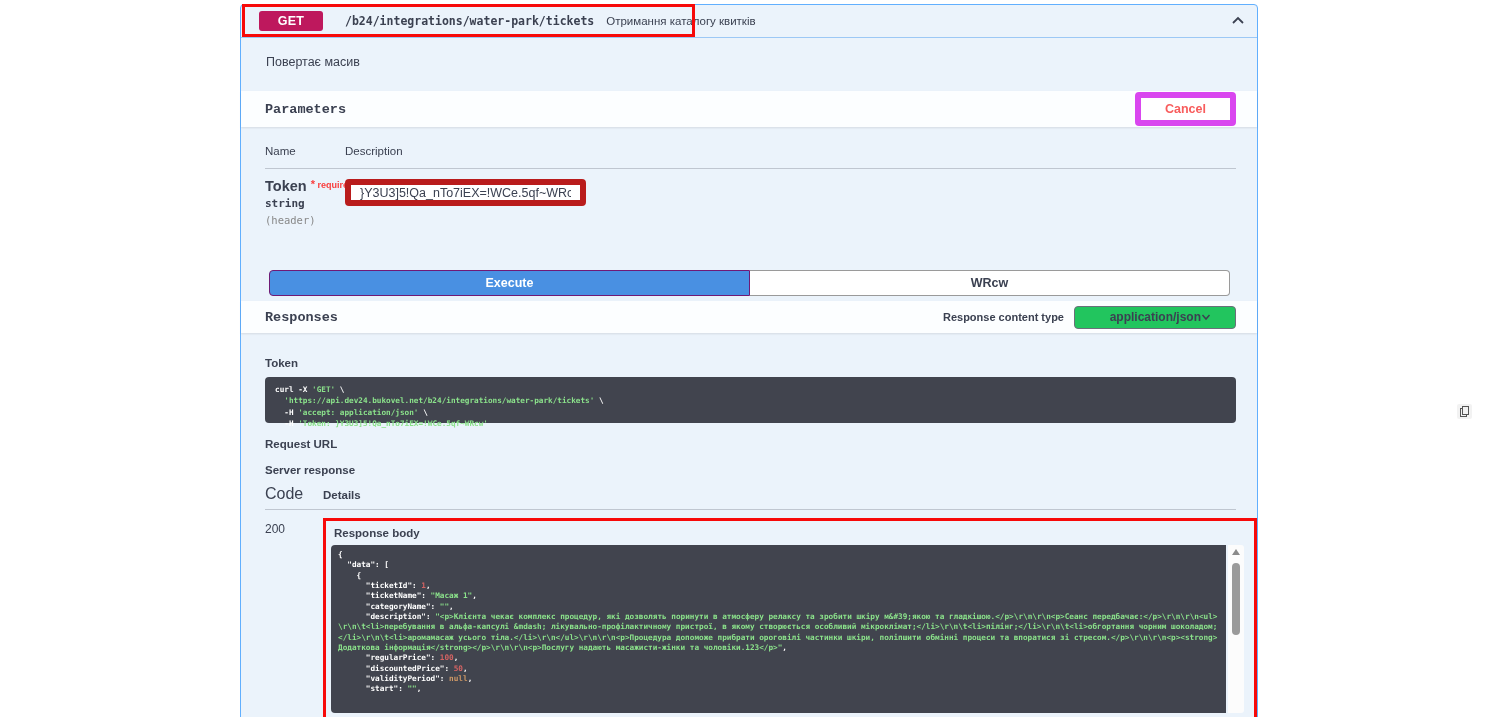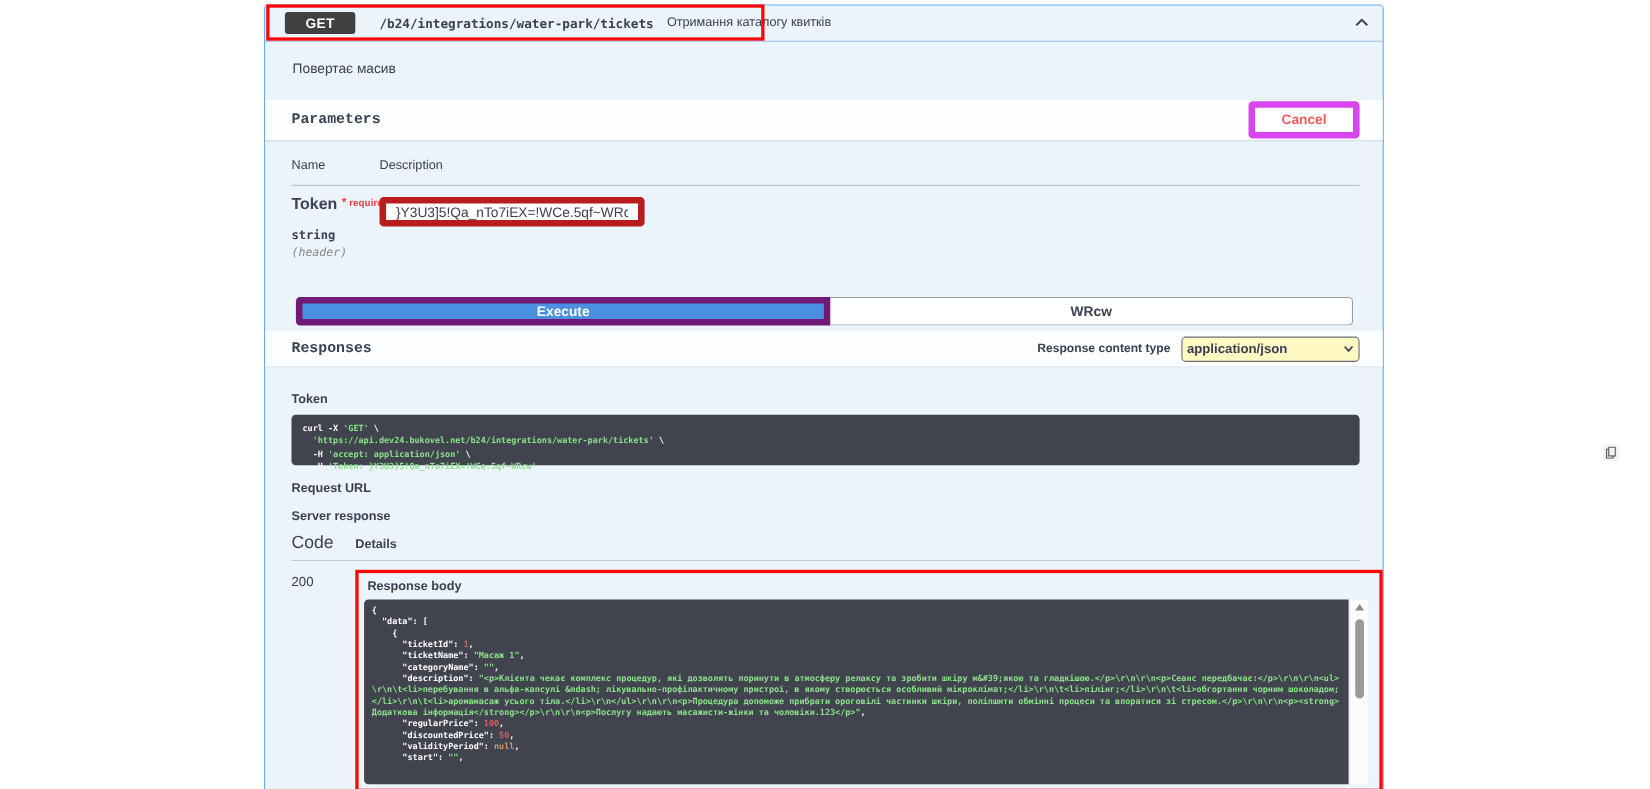--- a/index.html
+++ b/index.html
@@ -3,64 +3,64 @@
 <meta charset="utf-8">
 <style>
   * { margin:0; padding:0; box-sizing:border-box; }
   html,body { width:1500px; height:717px; overflow:hidden; background:#ffffff;
               font-family:"Liberation Sans", sans-serif; color:#3b4151; }
   .opblock { position:absolute; left:240px; top:4px; width:1018px;
              border:1px solid #61affe; border-radius:4px; background:#ebf3fb; }
   
   .summary { display:flex; align-items:center; height:33px; padding:0 12px 0 18px;
              border-bottom:1px solid #9cc8f5; cursor:pointer; }
-  .method-badge { background:#404040; color:#fff; font-weight:bold; font-size:12.5px;
+  .method-badge { background:#be185d; color:#fff; font-weight:bold; font-size:12.5px;
                   border-radius:3px; width:64px; height:20px; display:flex;
                   align-items:center; justify-content:center; letter-spacing:.3px; }
   .summary-path { font-family:"DejaVu Sans Mono", monospace; font-weight:bold;
                   font-size:11.5px; color:#3b4151; margin-left:22px; letter-spacing:0; }
   .summary-desc { font-size:11.5px; color:#3b4151; margin-left:12px; }
   .chevron { margin-left:auto; display:flex; align-items:center; }
   
   .op-description { height:53px; padding:17px 25px 0; font-size:12.5px; color:#3b4151; }
   
   .section-header { background:rgba(255,255,255,.85); display:flex; align-items:center;
                     justify-content:space-between; padding:0 21px 0 24px;
                     box-shadow:0 1px 2px rgba(0,0,0,.10); }
   .section-header.params { height:36px; }
   .section-header.resps  { height:32px; }
   .section-header h4 { font-size:13.5px; font-weight:bold; color:#3b4151;font-family:Liberation Mono, monospace; }
   .btn-cancel { border:6px solid #d946ef; color:#f85c5c; background:#fff;
                 font-weight:bold; font-size:12.5px; border-radius:4px;
                 padding:4px 24px; cursor:pointer; }
   .content-type-wrap { display:flex; align-items:center; gap:10px; }
   .content-type-label { font-size:11px; font-weight:bold; color:#3b4151; }
-  .select-box { width:162px; height:23px; background:#fef9c3; border:1.5px solid #6b6f7a;
+  .select-box { width:162px; height:23px; background:#22c55e; border:1.5px solid #6b6f7a;
                 border-radius:4px; display:flex; align-items:center;
-                padding:0 4px; font-size:12px; font-weight:bold; cursor:pointer; }
+                padding:0 24px; font-size:12px; font-weight:bold; cursor:pointer;text-align:right; }
   .select-box .sel-val { flex:1; }
   
   .params-area { height:174px; padding:18px 21px 0 24px; }
   .param-headers { display:flex; font-size:11.5px; font-weight:normal; height:16px; }
   .col-name { width:80px; }
   .param-divider { border-bottom:1px solid rgba(59,65,81,.25); margin-top:7px; }
   .token-row { display:flex; margin-top:7px; height:70px; }
   .token-name-cell { width:80px; padding-top:2px; }
   .pname { font-size:14.5px; font-weight:bold; color:#3b4151; white-space:nowrap; }
   .preq { color:#f93e3e; font-size:9px; font-weight:bold; vertical-align:top; }
   .preq .star { font-size:11px; }
-  .ptype { font-family:"DejaVu Sans Mono", monospace; font-size:11px; font-weight:bold; margin-top:13px; }
-  .pin { font-family:"DejaVu Sans Mono", monospace; font-size:10.5px; font-style:italic;
+  .ptype { font-family:"DejaVu Sans Mono", monospace; font-size:11px; font-weight:bold; margin-top:3px; }
+  .pin { font-family:"DejaVu Sans Mono", monospace; font-size:10.5px; 
          color:#888; margin-top:4px; }
   .token-value-cell { padding-top:3px; }
   .token-input { width:241px; height:27px; border:6px solid #b91c1c; border-radius:4px;
                  padding:0 9px; font-size:12.5px; color:#3b4151; outline:none;
                  font-family:"Liberation Sans", sans-serif; }
   .execute-row { display:flex; margin:24px 6px 0 4px; height:26px; }
-  .btn-execute { flex:1; background:#4990e2; border:6px solid #701a75; color:#fff;
+  .btn-execute { flex:1; background:#4990e2; border:1px solid #701a75; color:#fff;
                  font-weight:bold; font-size:12.5px; border-radius:4px 0 0 4px; cursor:pointer; }
   .btn-clear { flex:1; background:#fff; border:1px solid #9a9a9a; border-left:none;
                color:#3b4151; font-weight:bold; font-size:12.5px;
                border-radius:0 4px 4px 0; cursor:pointer; }
   
   .responses-area { padding:24px 21px 0 24px; }
   .mini-label { font-size:11.5px; font-weight:bold; color:#3b4151; }
   .code-dark { background:#41444e; border-radius:4px; color:#fff;
                font-family:"DejaVu Sans Mono", monospace; font-weight:bold; }
   pre.curl { margin-top:8px; padding:7px 10px; font-size:7.7px; line-height:11.3px;

